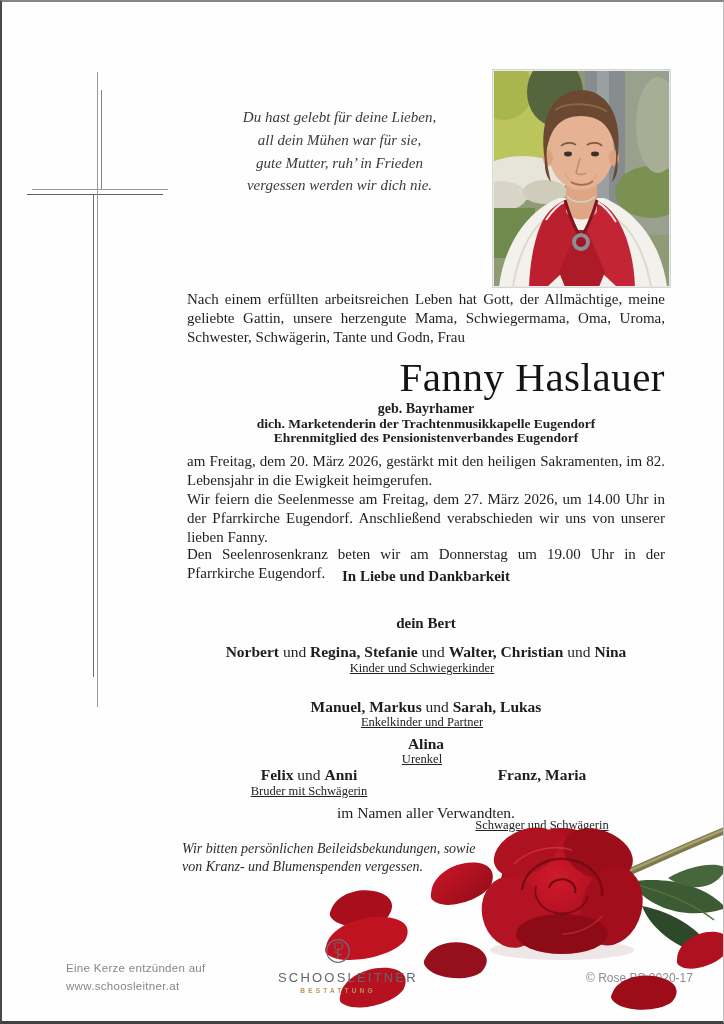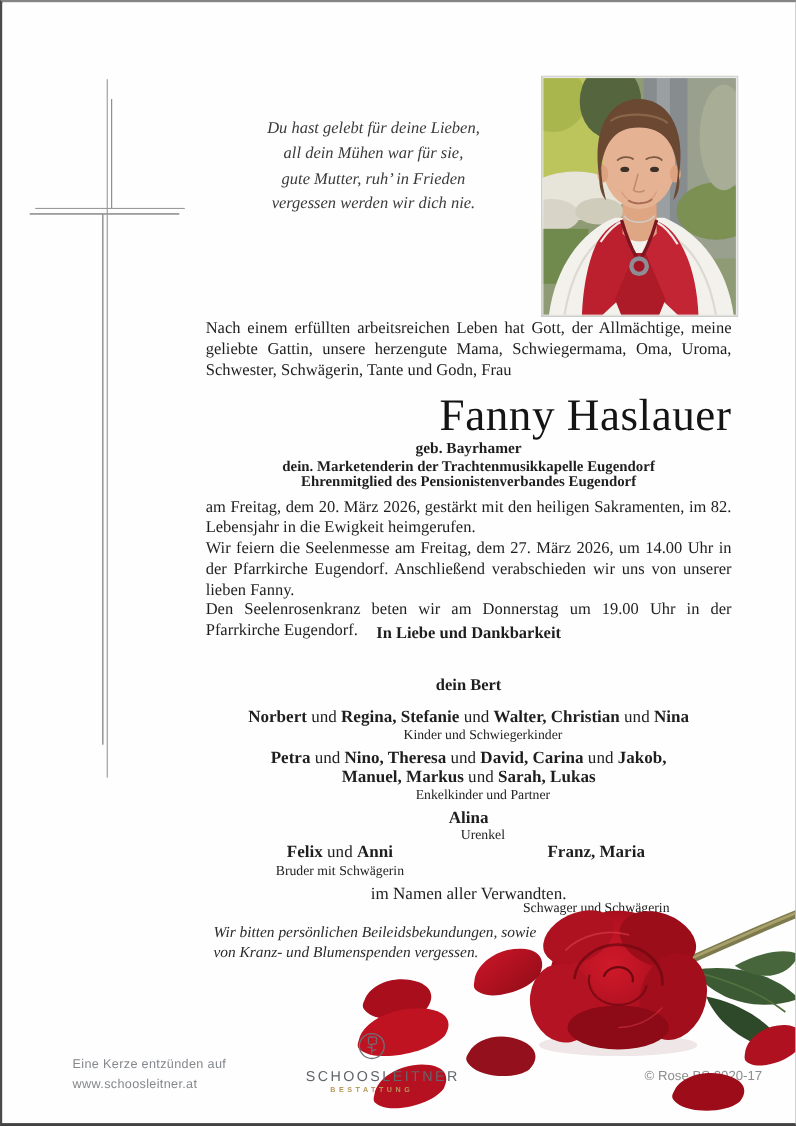--- a/index.html
+++ b/index.html
@@ -14,23 +14,23 @@
   .photo{left:490px;top:67px;width:177px;height:217px;border:1px solid #d5d5d5;background:#9aa383;}
   .col{left:185px;width:478px;}
   .just{text-align:justify;font-size:15px;line-height:1.27;}
   .b{font-weight:bold;}
   .deceased-name{left:185px;top:354px;width:478px;text-align:right;font-size:41px;
         line-height:1.05;color:#141414;letter-spacing:0.5px;}
   .sub1{left:185px;top:399px;width:478px;text-align:center;font-weight:bold;font-size:14px;}
   .sub2{left:185px;width:478px;text-align:center;font-weight:bold;font-size:13.5px;line-height:1.1;}
   .farewell{left:185px;width:478px;text-align:center;font-weight:bold;font-size:15px;}
   .names{left:185px;width:478px;text-align:center;font-size:15.5px;line-height:1.15;}
-  .caption{left:198px;width:478px;text-align:center;font-size:12.5px;color:#222;}
+  .caption{left:181px;width:478px;text-align:center;font-size:12.5px;color:#222;text-decoration:underline;}
   .closing{left:185px;top:802px;width:478px;text-align:center;font-size:15.5px;}
-  .note{left:192px;top:838px;width:330px;font-style:italic;font-size:14px;line-height:1.3;color:#2a2a2a;z-index:3;}
+  .note{left:180px;top:838px;width:330px;font-style:italic;font-size:14px;line-height:1.3;color:#2a2a2a;z-index:3;}
   .candle{left:64px;top:958px;width:200px;font-family:"Liberation Sans",sans-serif;
         font-size:11.5px;line-height:1.55;color:#84878b;letter-spacing:0.3px;z-index:4;}
   .logo{left:232px;top:936px;width:120px;text-align:center;z-index:4;margin-left:44px;}
   .logo-name{font-family:"Liberation Sans",sans-serif;font-size:13px;letter-spacing:2.2px;
         color:#63666b;margin-top:2px;}
   .logo-sub{font-family:"Liberation Sans",sans-serif;font-size:6.5px;font-weight:bold;
         letter-spacing:3.2px;color:#b5985a;margin-top:2px;}
   .rose{left:312px;top:818px;width:412px;height:206px;z-index:2;}
 </style>
 </head>
@@ -101,34 +101,33 @@
     <path d="M72,130 C78,150 84,162 88,167 C92,162 99,148 104,130" stroke="#7e1622" stroke-width="3" fill="none"></path>
     <circle cx="88" cy="172" r="9" fill="#8d8d95"></circle>
     <circle cx="88" cy="172" r="5" fill="#a31425"></circle>
     <rect width="177" height="217" fill="none" stroke="#e9e9e9" stroke-width="2"></rect>
   </svg>
 
   <div class="abs col just" style="top:288px;">Nach einem erfüllten arbeitsreichen Leben hat Gott, der Allmächtige, meine geliebte Gattin, unsere herzengute Mama, Schwiegermama, Oma, Uroma, Schwester, Schwägerin, Tante und Godn, Frau</div>
 
   <div class="abs deceased-name">Fanny Haslauer</div>
   <div class="abs sub1">geb. Bayrhamer</div>
-  <div class="abs sub2" style="top:415px;">dein. Marketenderin der Trachtenmusikkapelle Eugendorf</div>
+  <div class="abs sub2" style="top:415px;">dich. Marketenderin der Trachtenmusikkapelle Eugendorf</div>
   <div class="abs sub2" style="top:429px;">Ehrenmitglied des Pensionistenverbandes Eugendorf</div>
 
   <div class="abs col just" style="top:450px;">am Freitag, dem  20. März 2026, gestärkt mit den heiligen Sakramenten, im 82. Lebensjahr in die Ewigkeit heimgerufen.</div>
   <div class="abs col just" style="top:488px;">Wir feiern die Seelenmesse am Freitag, dem 27. März 2026, um 14.00 Uhr in der Pfarrkirche Eugendorf. Anschließend verabschieden wir uns von unserer lieben Fanny.</div>
   <div class="abs col just" style="top:543px;">Den Seelenrosenkranz beten wir am Donnerstag um 19.00 Uhr in der Pfarrkirche Eugendorf.</div>
 
   <div class="abs farewell" style="top:566px;">In Liebe und Dankbarkeit</div>
   <div class="abs farewell" style="top:613px;">dein Bert</div>
 
   <div class="abs names" style="top:641px;"><span class="b">Norbert </span><span>und </span><span class="b">Regina, Stefanie </span><span>und </span><span class="b">Walter, Christian </span><span>und </span><span class="b">Nina</span></div>
   <div class="abs caption" style="top:659px;">Kinder und Schwiegerkinder</div>
 
-  <div class="abs names" style="top:679px;"><span class="b">Petra </span><span>und </span><span class="b">Nino, Theresa </span><span>und </span><span class="b">David, Carina </span><span>und </span><span class="b">Jakob,</span></div>
   <div class="abs names" style="top:696px;"><span class="b">Manuel, Markus </span><span>und </span><span class="b">Sarah, Lukas</span></div>
   <div class="abs caption" style="top:713px;">Enkelkinder und Partner</div>
 
   <div class="abs names b" style="top:733px;">Alina</div>
   <div class="abs caption" style="top:750px;">Urenkel</div>
 
   <div class="abs" style="left:185px;top:764px;width:244px;text-align:center;">
     <div class="names" style="position:static;width:auto;"><span class="b">Felix </span><span>und </span><span class="b">Anni</span></div>
     <div class="caption" style="position:static;width:auto;">Bruder mit Schwägerin</div>
   </div>

